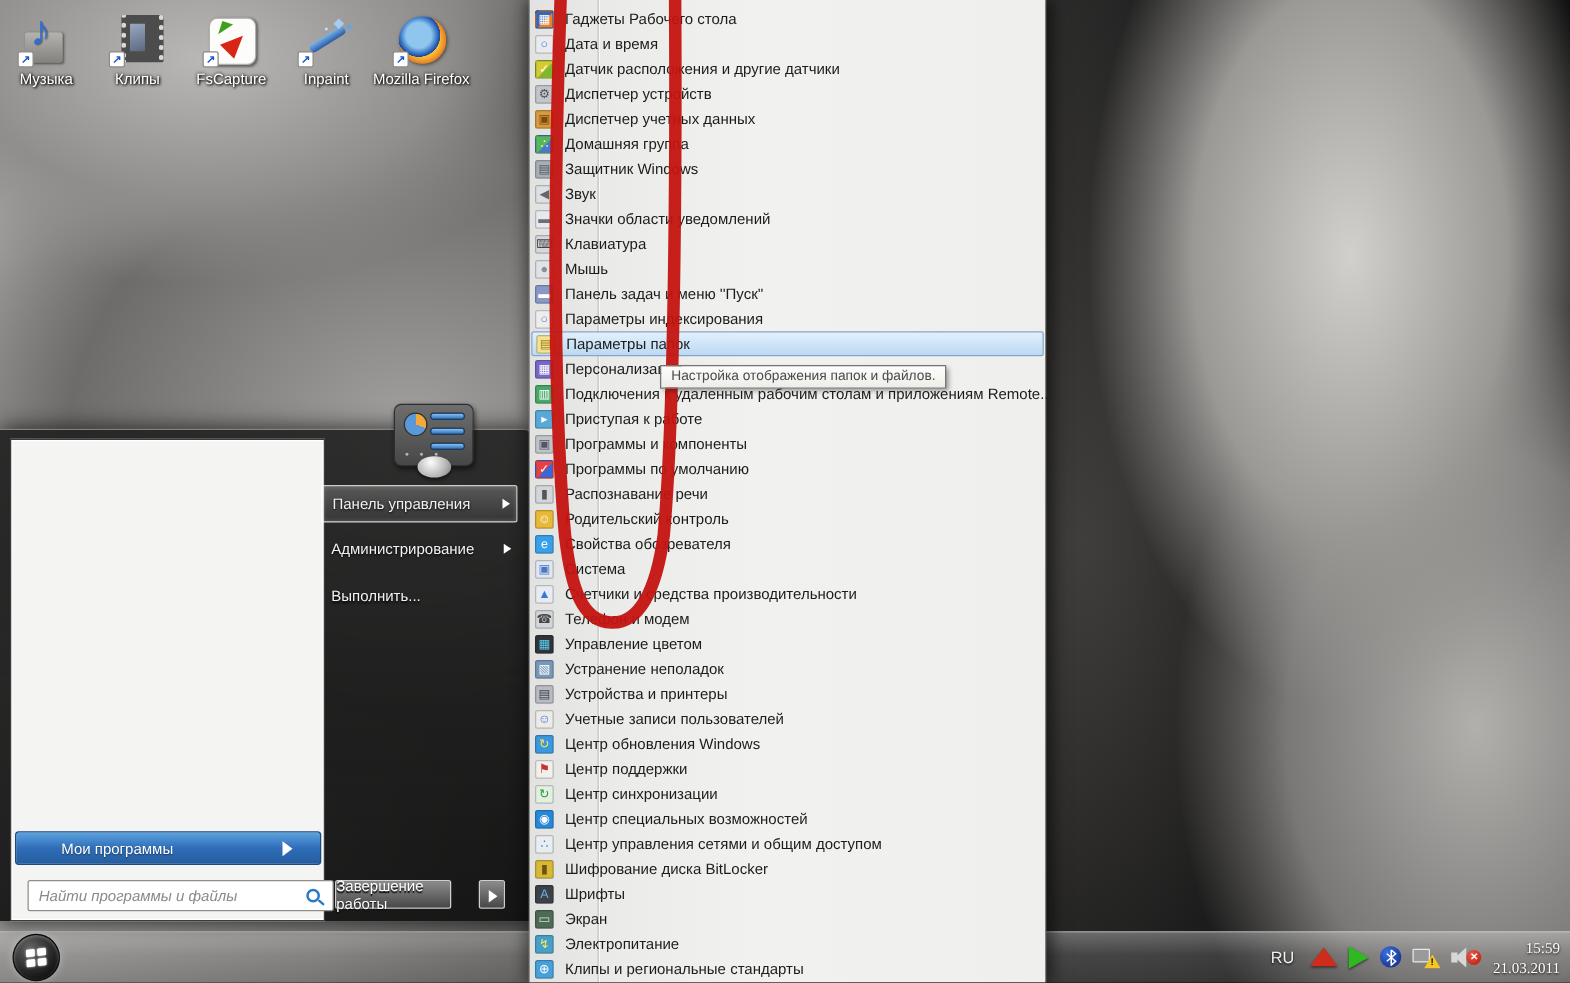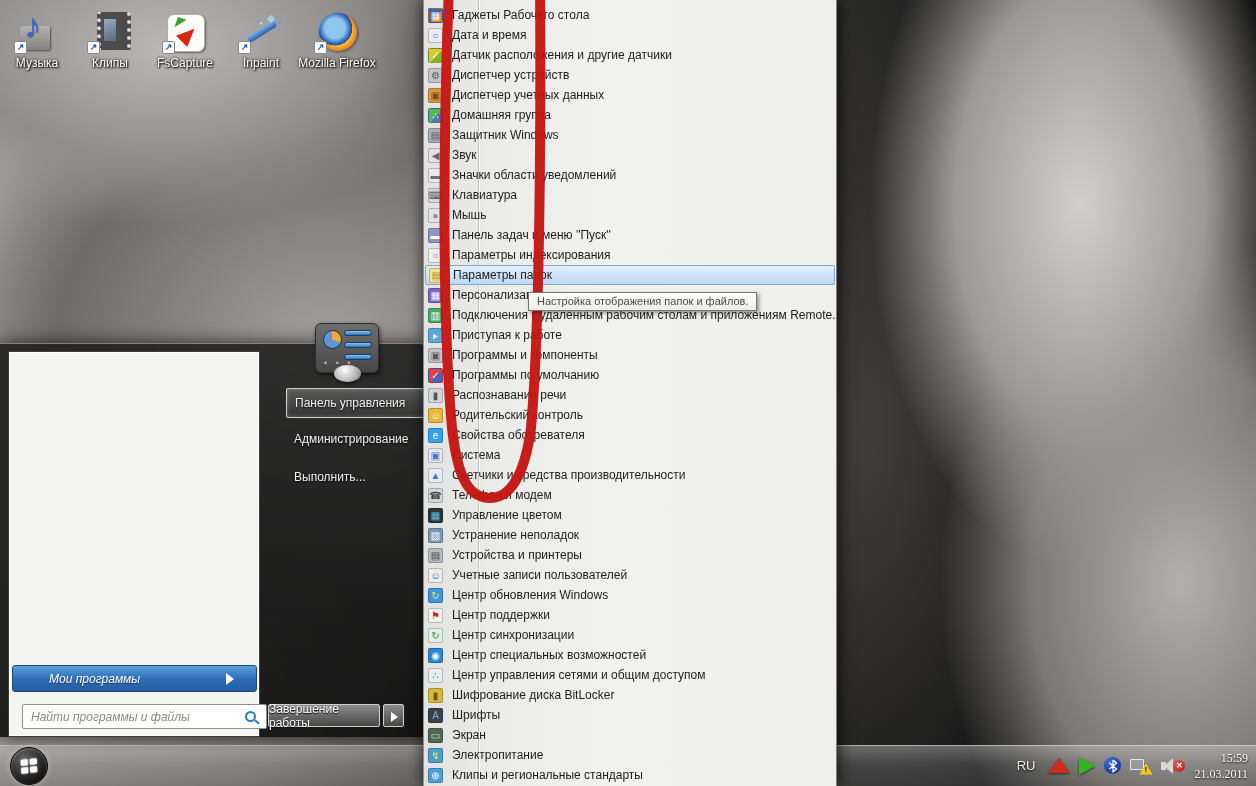--- a/index.html
+++ b/index.html
@@ -72,51 +72,51 @@
   
   .start-menu { position:absolute; left:0; top:343px; width:425px; height:394px; z-index:20;
        background:linear-gradient(rgba(30,30,30,.88), rgba(10,10,10,.86));
        border-top:1px solid rgba(255,255,255,.45); border-right:1px solid rgba(255,255,255,.3);
        border-radius:0 5px 0 0; box-shadow:0 0 18px rgba(0,0,0,.7); }
   .programs-pane { position:absolute; left:8px; top:7px; width:252px; height:386px;
        background:#f4f4f2; border:1px solid #3c3c3c; box-shadow:inset 0 0 0 1px #fff; }
   .all-programs { position:absolute; left:3px; top:313px; width:245px; height:27px;
        background:linear-gradient(#5ba3e0,#2f6db8 50%,#255e9f); border:1px solid #1c4a80; border-radius:3px;
        color:#fff; font-size:12px; display:flex; align-items:center; padding-left:36px; cursor:pointer;
-       text-shadow:0 1px 1px rgba(0,0,0,.5);font-style:italic; }
+       text-shadow:0 1px 1px rgba(0,0,0,.5); }
   .all-programs .tri { position:absolute; right:22px; width:0; height:0;
        border-top:6px solid transparent; border-bottom:6px solid transparent; border-left:8px solid #fff; }
   .search-box { position:absolute; left:13px; top:352px; width:245px; height:25px;
        background:#fff; border:1px solid #8e8e8e; border-radius:2px; display:flex; align-items:center; }
   .search-box input { flex:1; border:none; outline:none; background:transparent; font-size:12px;
        font-style:italic; color:#6e6e6a; padding-left:8px; font-family:"Liberation Sans",sans-serif; }
   .search-box input::placeholder { color:#8a8a86; font-style:italic; }
   .magnifier { position:relative; width:11px; height:11px; margin-right:10px;
        border:2px solid #2a7ac8; border-radius:50%; }
   .magnifier::after { content:""; position:absolute; left:7px; top:8px; width:6px; height:2px;
        background:#2a7ac8; transform:rotate(40deg); border-radius:1px; }
-  .sm-item { position:absolute; left:286px; width:157px; display:flex; align-items:center;
+  .sm-item { position:absolute; left:257px; width:157px; display:flex; align-items:center;
        color:#f2f2f2; font-size:12px; cursor:pointer; text-shadow:0 1px 2px #000; padding:0 8px; }
   .sm-item .arrow { position:absolute; right:5px; width:0; height:0;
        border-top:4px solid transparent; border-bottom:4px solid transparent; border-left:6px solid #fff; }
   .sm-item.boxed { border:1px solid rgba(255,255,255,.75); border-radius:2px;
        background:linear-gradient(rgba(255,255,255,.22),rgba(255,255,255,.06));
        box-shadow:inset 0 0 4px rgba(255,255,255,.25); }
   .cp-big-icon { position:absolute; left:315px; top:-21px; width:64px; height:50px;
        background:linear-gradient(#6e6e6e,#474747); border:1px solid #2e2e2e; border-radius:6px;
        box-shadow:1px 2px 4px rgba(0,0,0,.6); }
   .cp-pie { position:absolute; left:7px; top:6px; width:19px; height:19px; border-radius:50%;
        background:conic-gradient(#f2a93b 0 110deg, #5a99d8 110deg 360deg); border:1px solid #303030; }
   .cp-slider { position:absolute; right:6px; width:28px; height:6px; border-radius:3px;
        background:linear-gradient(#8ac4f0,#2a72c0); border:1px solid #1a3a60; }
   .cp-dots { position:absolute; left:8px; bottom:6px; color:#b8b8b8; font-size:9px; letter-spacing:3px; line-height:6px; }
   .cp-sphere { position:absolute; left:50%; bottom:-10px; width:27px; height:17px; margin-left:-13px;
        border-radius:50%; background:radial-gradient(circle at 40% 28%, #fdfdfd, #b6b6b6 60%, #767676);
        box-shadow:0 2px 3px rgba(0,0,0,.5); }
-  .shutdown-btn { position:absolute; left:268px; top:360px; width:112px; height:23px;
+  .shutdown-btn { position:absolute; left:268px; top:360px; width:93px; height:23px;
        background:linear-gradient(rgba(160,160,160,.85),rgba(80,80,80,.85));
        border:1px solid #cfcfcf; border-radius:2px; color:#fff; font-size:12px;
        display:flex; align-items:center; justify-content:center; cursor:pointer; text-shadow:0 1px 1px #000; }
   .shutdown-arrow { position:absolute; left:383px; top:360px; width:21px; height:23px;
        background:linear-gradient(rgba(160,160,160,.85),rgba(80,80,80,.85));
        border:1px solid #cfcfcf; border-radius:2px; cursor:pointer; }
   .shutdown-arrow::after { content:""; position:absolute; left:7px; top:7px; width:0; height:0;
        border-top:5px solid transparent; border-bottom:5px solid transparent; border-left:7px solid #fff; }
   
   .taskbar { position:absolute; left:0; top:745px; width:1256px; height:41px; z-index:10;

